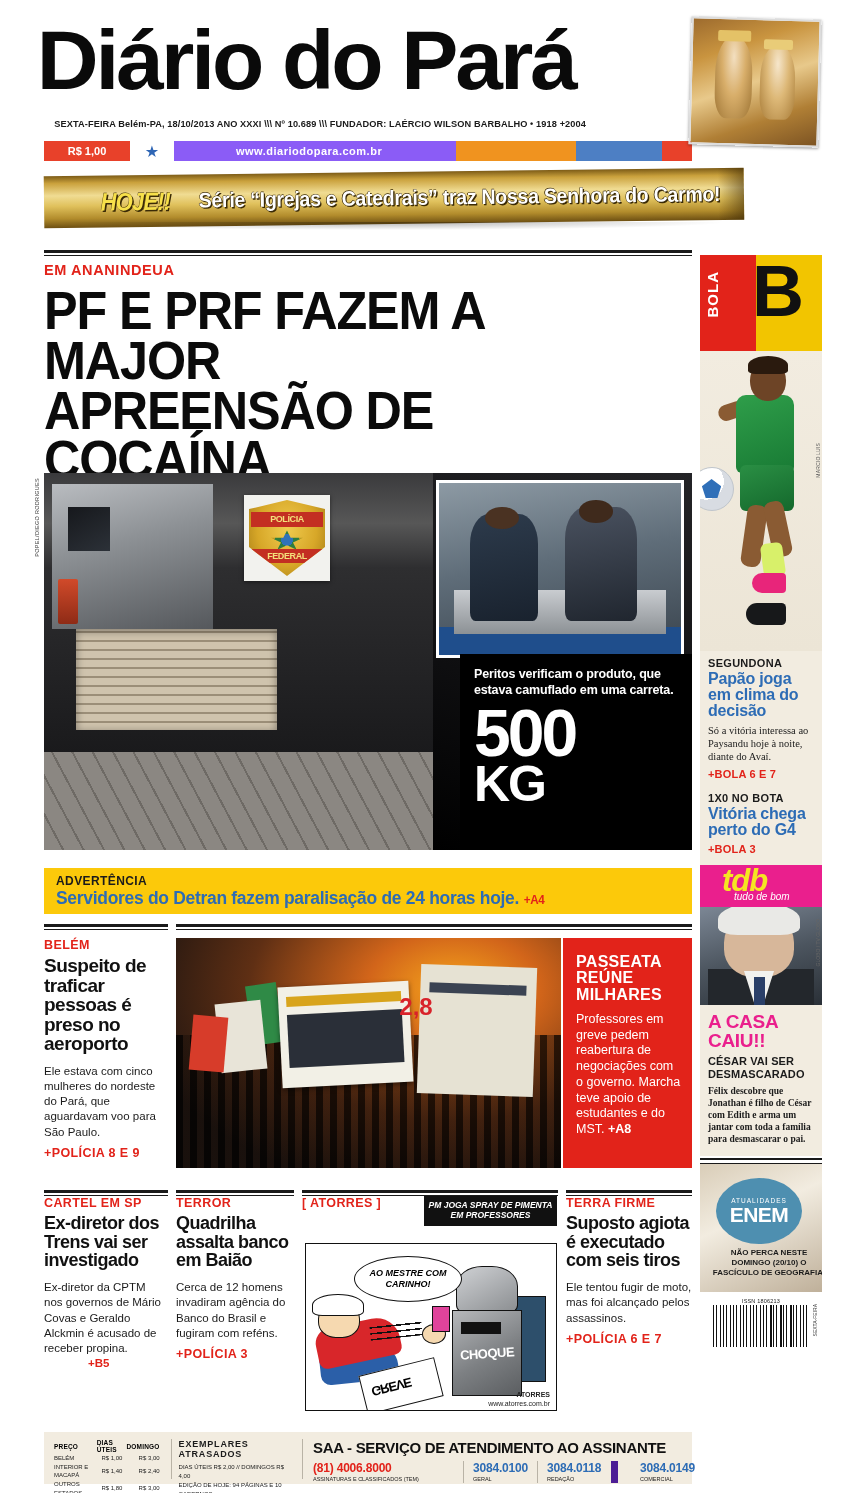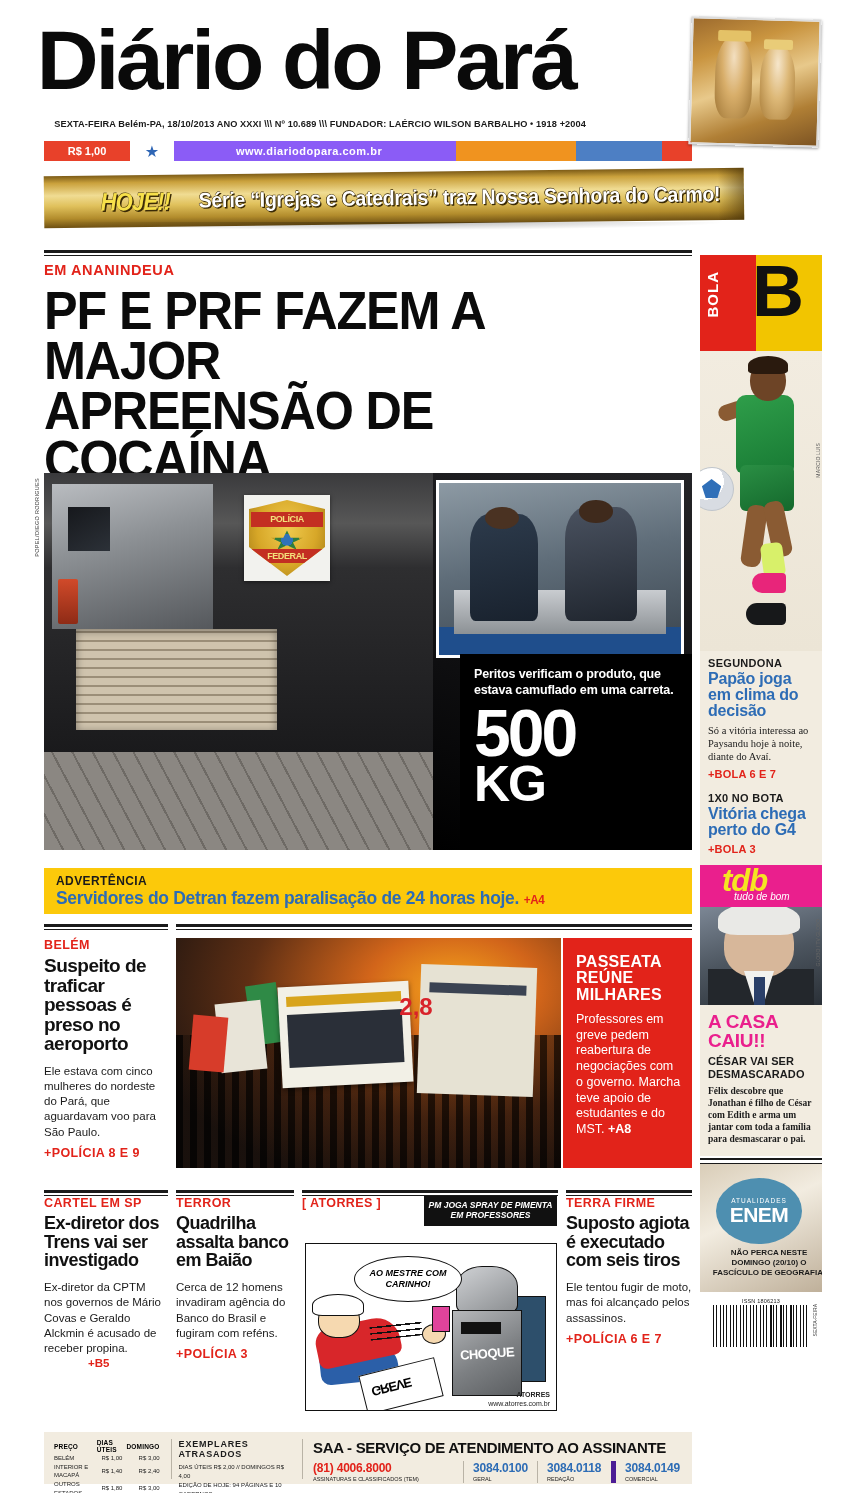--- a/index.html
+++ b/index.html
@@ -690,21 +690,21 @@
           <div class="ft-r" style="font-size:5.5px;">ASSINATURAS E CLASSIFICADOS (TEM)</div>
         </div>
         <div style="border-left:1px solid #b9b3a6; padding-left:9px; width:74px;">
           <div class="ft-num-b">3084.0100</div>
           <div class="ft-r" style="font-size:5.5px;">GERAL</div>
         </div>
         <div style="border-left:1px solid #b9b3a6; padding-left:9px; width:74px;">
           <div class="ft-num-b">3084.0118</div>
           <div class="ft-r" style="font-size:5.5px;">REDAÇÃO</div>
         </div>
-        <div style="border-left:5px solid #4c1d95; padding-left:9px; width:74px;">
+        <div style="border-left:7px solid #4c1d95; padding-left:22px; width:74px;">
           <div class="ft-num-b">3084.0149</div>
           <div class="ft-r" style="font-size:5.5px;">COMERCIAL</div>
         </div>
       </div>
     </div>
   </div>
 
 </div>
 
 </body></html>

